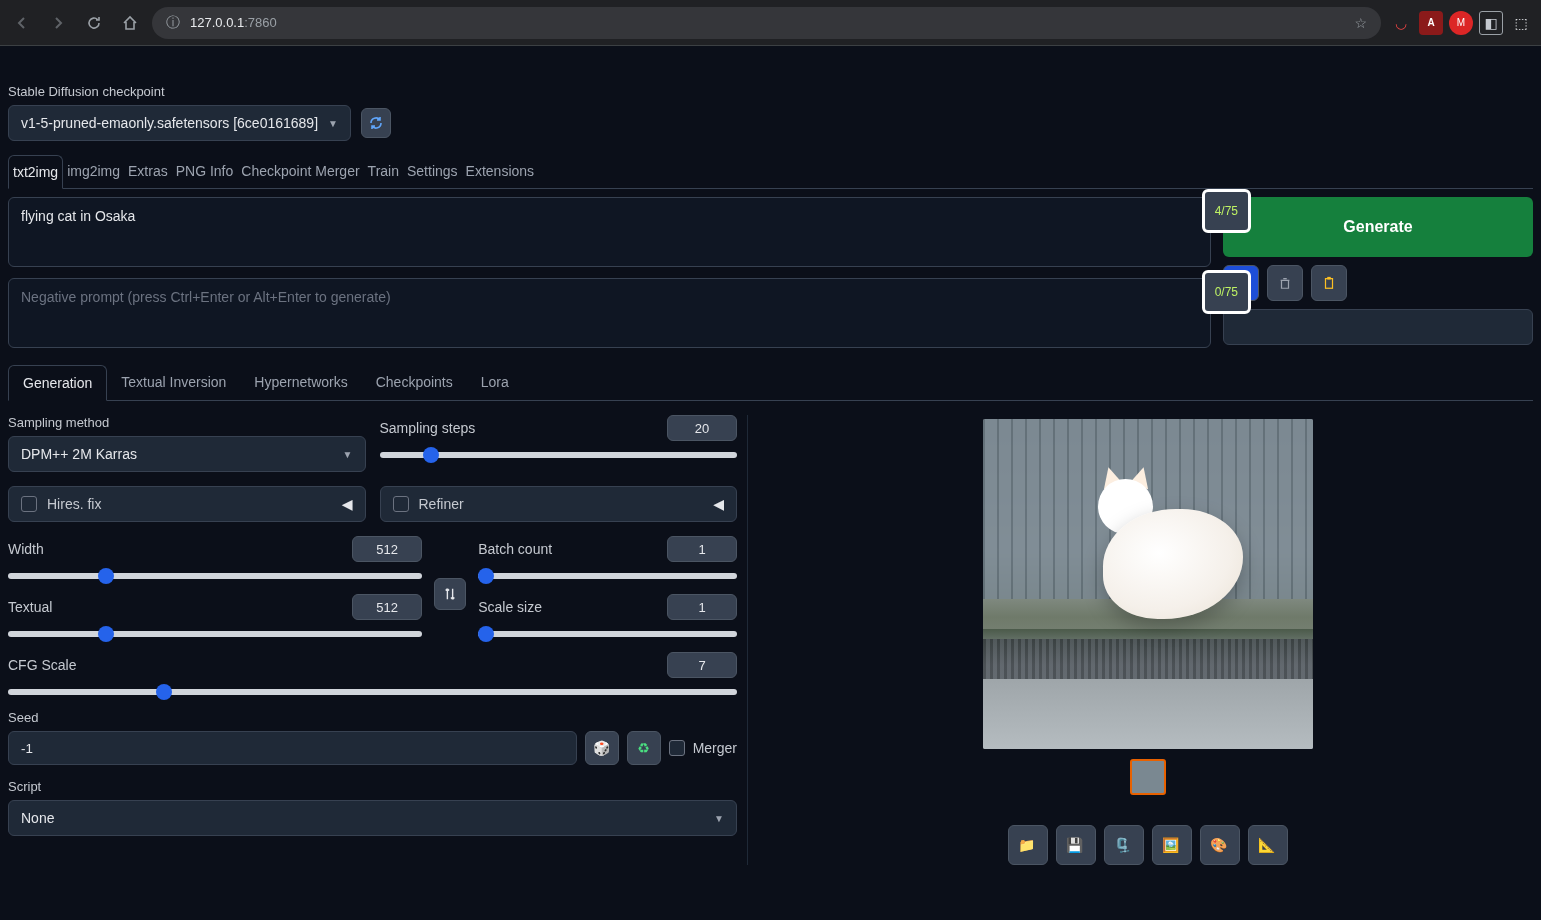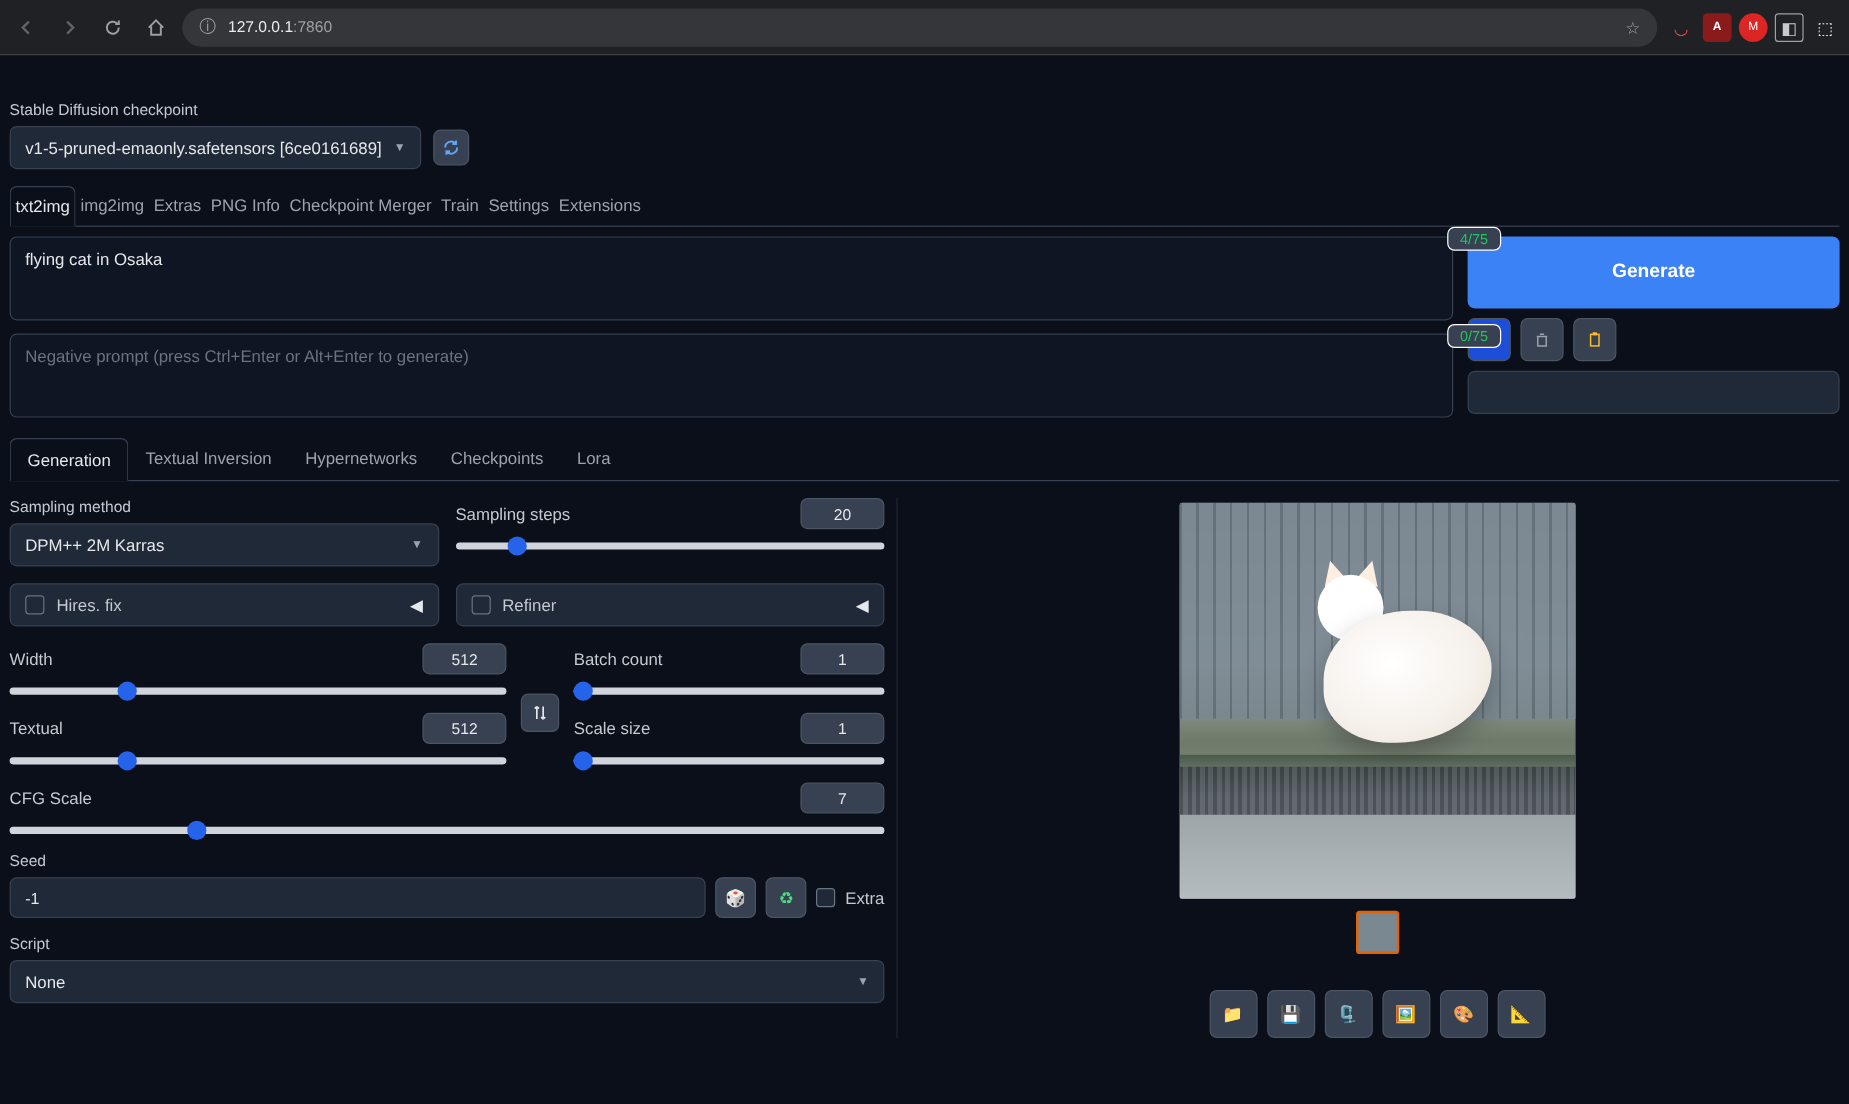--- a/index.html
+++ b/index.html
@@ -115,30 +115,30 @@
   color: #e5e7eb;
   resize: none;
   font-family: inherit;
   font-size: 14px;
 }
 .prompt::placeholder { color: #6b7280; }
 .token-badge {
   position: absolute;
   top: -8px; right: -40px;
   background: #374151;
-  border: 1px solid #ffffff;
-  border-radius: 6px;
-  padding: 2px 10px;
+  border: 3px solid #ffffff;
+  border-radius: 6px;
+  padding: 12px 10px;
   font-size: 12px;
-  color: #22c55e;
+  color: #bef264;
 }
 
 .generate-btn {
   height: 60px;
-  background: #3b82f6;
+  background: #15803d;
   color: white;
   font-weight: 600;
   font-size: 16px;
   border: none;
   border-radius: 6px;
   cursor: pointer;
 }
 .mini-btns { display: flex; gap: 8px; }
 .mini-btn {
   width: 36px; height: 36px;
@@ -518,21 +518,21 @@
         </div>
         <input type="range" class="slider-blue" style="--fill: 21%;" min="1" max="30" value="7">
       </div>
 
       <div class="ctrl-label">Seed</div>
       <div class="seed-row">
         <input class="seed-input" value="-1" style="">
         <div class="small-btn">🎲</div>
         <div class="small-btn" style="color:#4ade80">♻</div>
         <div class="checkbox"></div>
-        <span>Extra</span>
+        <span>Merger</span>
       </div>
 
       <div style="margin-top:14px">
         <div class="ctrl-label">Script</div>
         <div class="select" style="width:100%">
           <span>None</span>
           <span class="caret">▼</span>
         </div>
       </div>
     </div>

